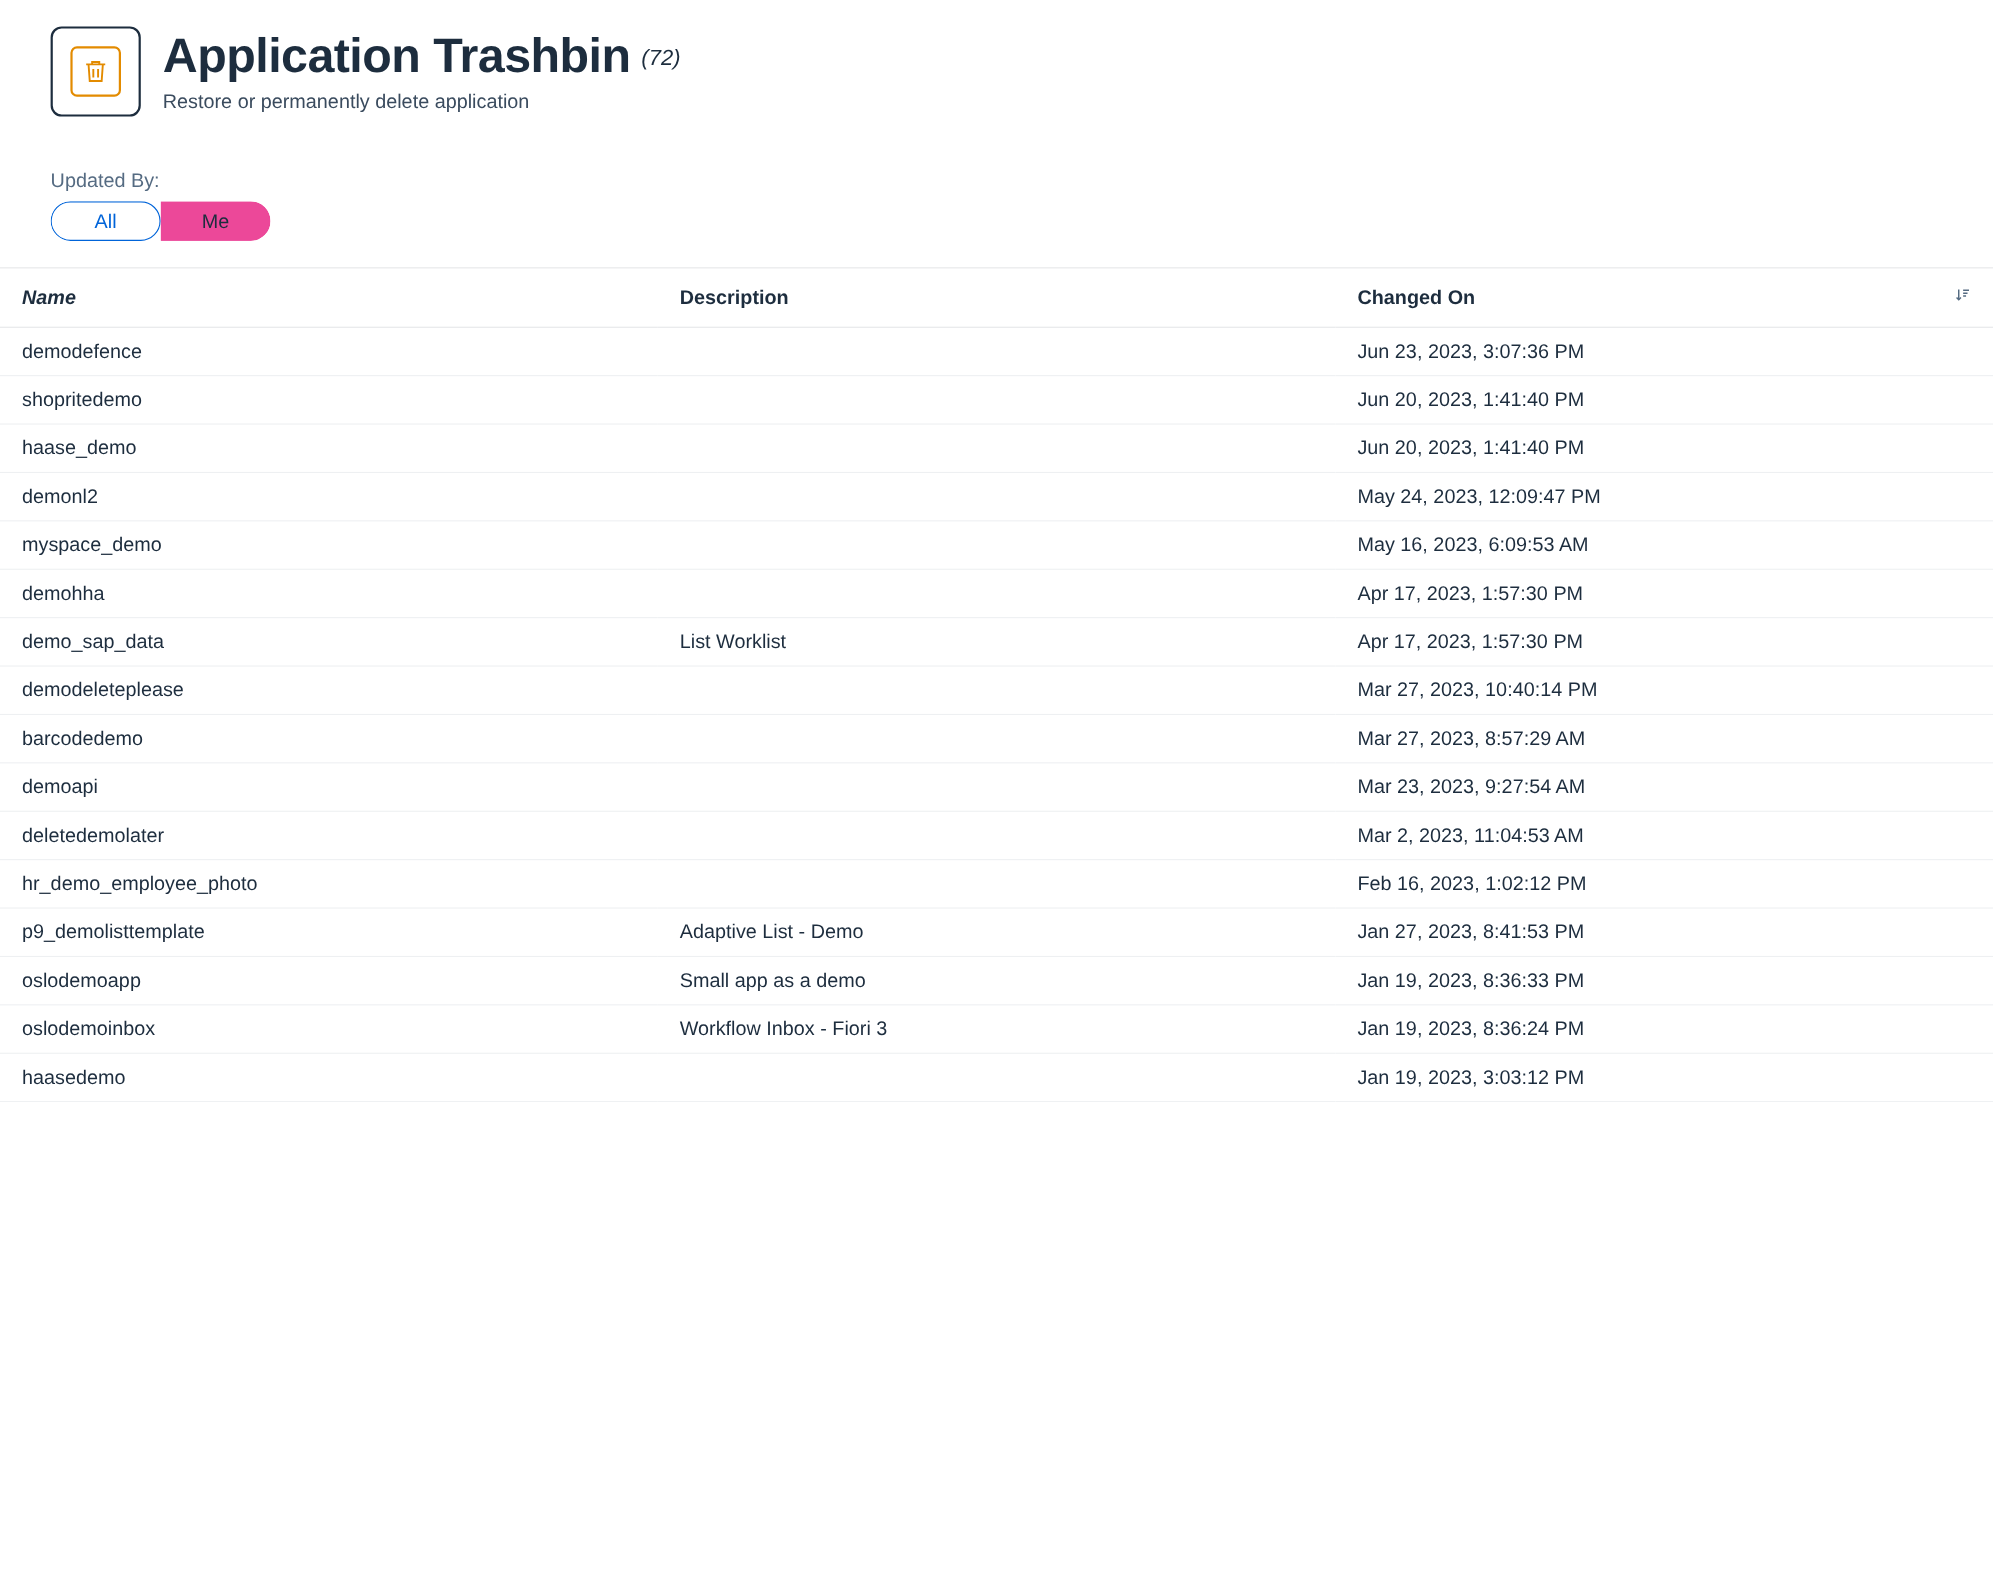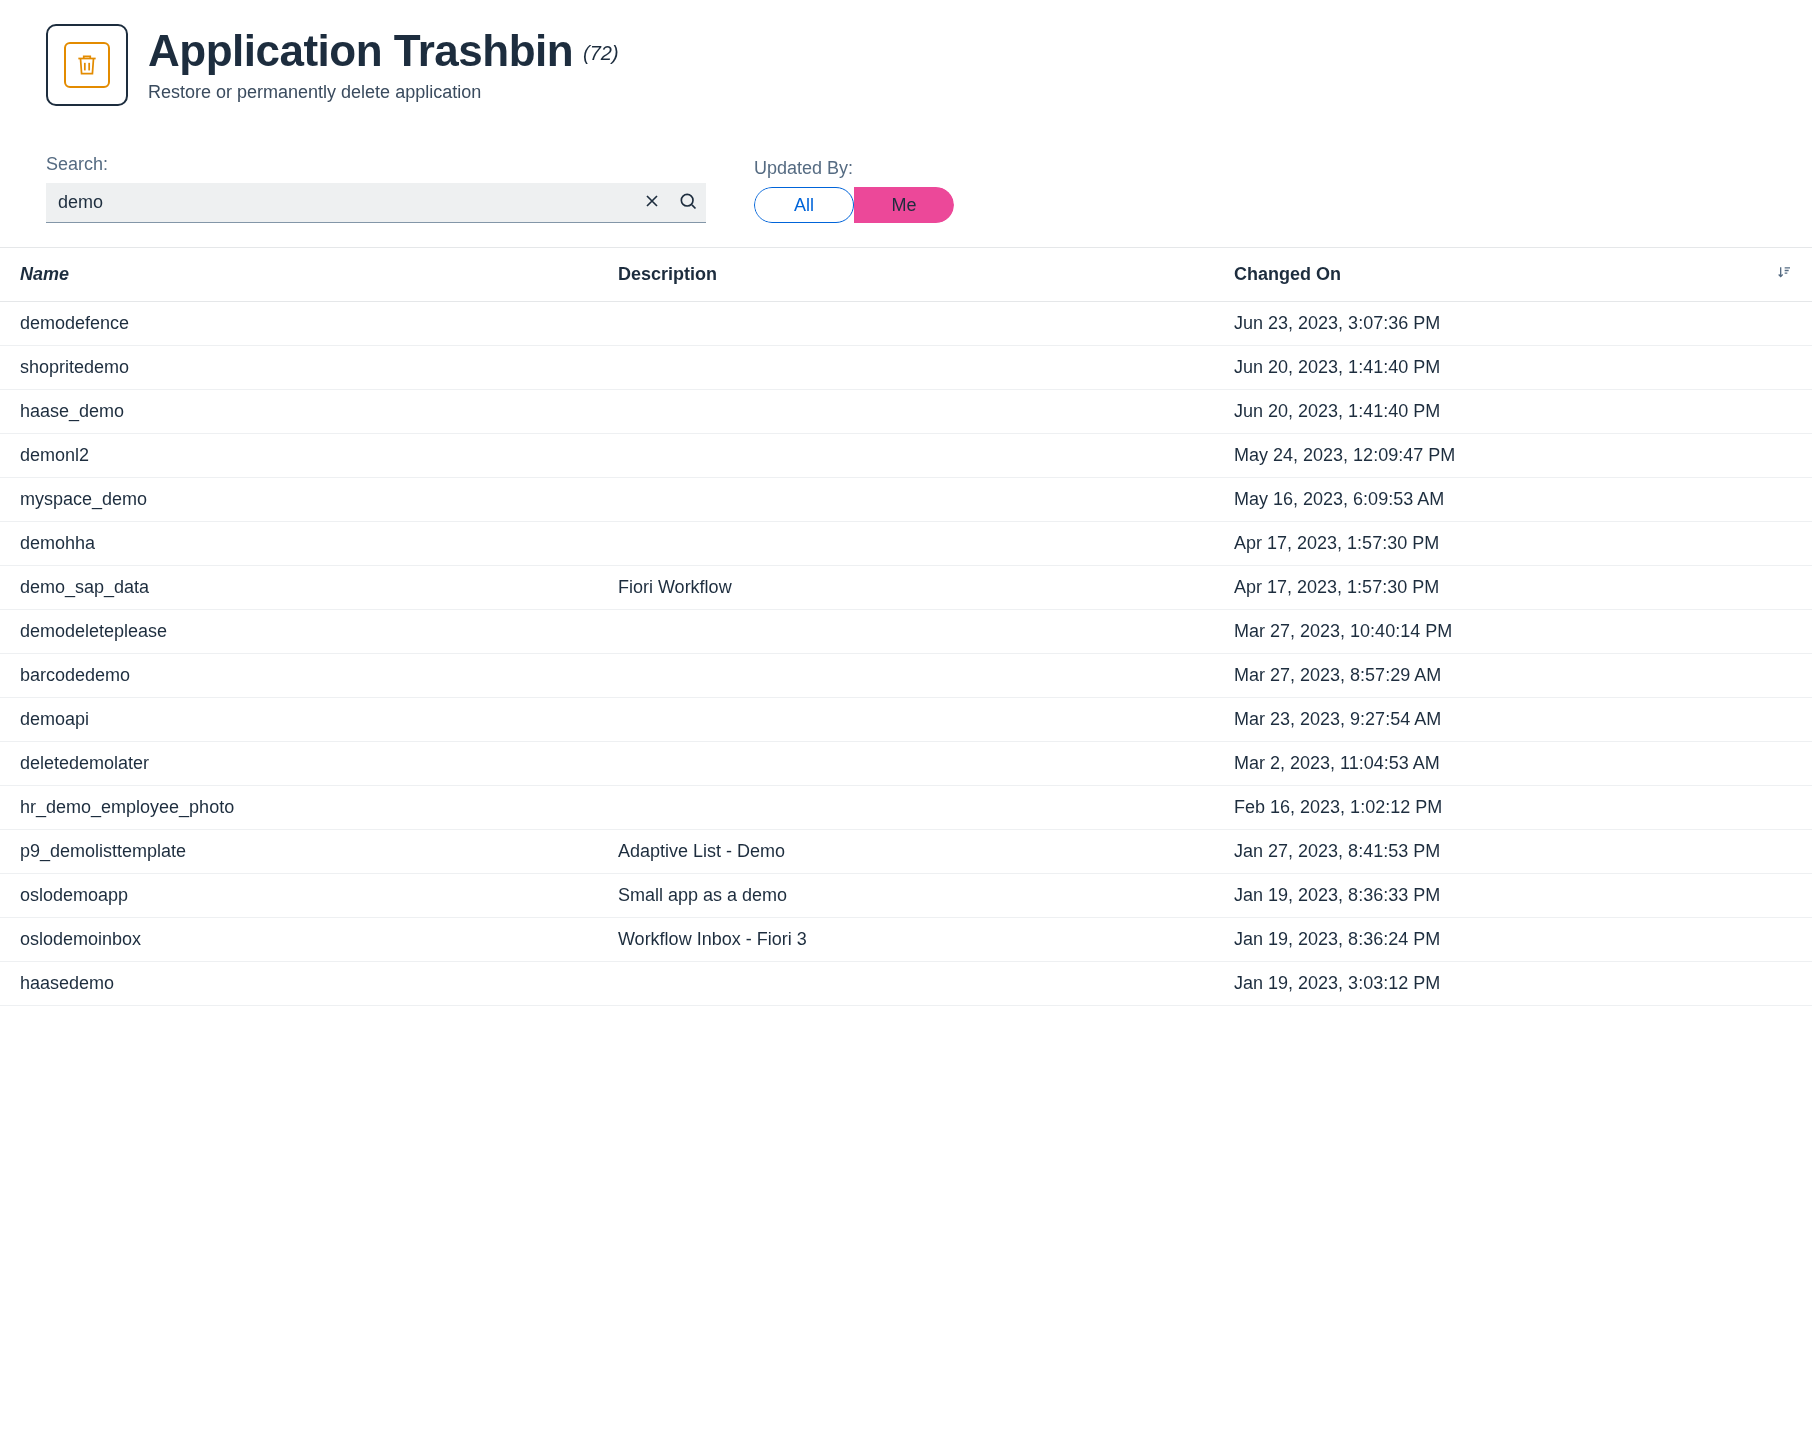--- a/index.html
+++ b/index.html
@@ -179,41 +179,20 @@
       </div>
     </div>
     <div class="header-text">
       <span class="page-title">Application Trashbin</span>
       <span class="title-count">(72)</span>
       <div class="page-subtitle">Restore or permanently delete application</div>
     </div>
   </div>
 
   <div class="filters">
-    <div class="filter-group">
-      <label class="filter-label">Search:</label>
-      <div class="search-wrap">
-        <input class="search-input" type="text" value="demo" style="">
-        <div class="search-icon-btn">
-          <span>
-            <svg viewBox="0 0 24 24" fill="none" stroke="currentColor" stroke-width="2">
-              <path d="M6 6l12 12M18 6L6 18"></path>
-            </svg>
-          </span>
-        </div>
-        <div class="search-icon-btn">
-          <span>
-            <svg viewBox="0 0 24 24" fill="none" stroke="currentColor" stroke-width="2">
-              <circle cx="11" cy="11" r="7"></circle>
-              <path d="M21 21l-4.3-4.3"></path>
-            </svg>
-          </span>
-        </div>
-      </div>
-    </div>
 
     <div class="filter-group">
       <label class="filter-label">Updated By:</label>
       <div class="seg-control">
         <div class="seg-btn active">All</div>
         <div class="seg-btn inactive">Me</div>
       </div>
     </div>
   </div>
 
@@ -263,21 +242,21 @@
             <td></td>
             <td>May 16, 2023, 6:09:53 AM</td>
           </tr>
           <tr>
             <td>demohha</td>
             <td></td>
             <td>Apr 17, 2023, 1:57:30 PM</td>
           </tr>
           <tr>
             <td>demo_sap_data</td>
-            <td>Fiori Workflow</td>
+            <td>List Worklist</td>
             <td>Apr 17, 2023, 1:57:30 PM</td>
           </tr>
           <tr>
             <td>demodeleteplease</td>
             <td></td>
             <td>Mar 27, 2023, 10:40:14 PM</td>
           </tr>
           <tr>
             <td>barcodedemo</td>
             <td></td>

